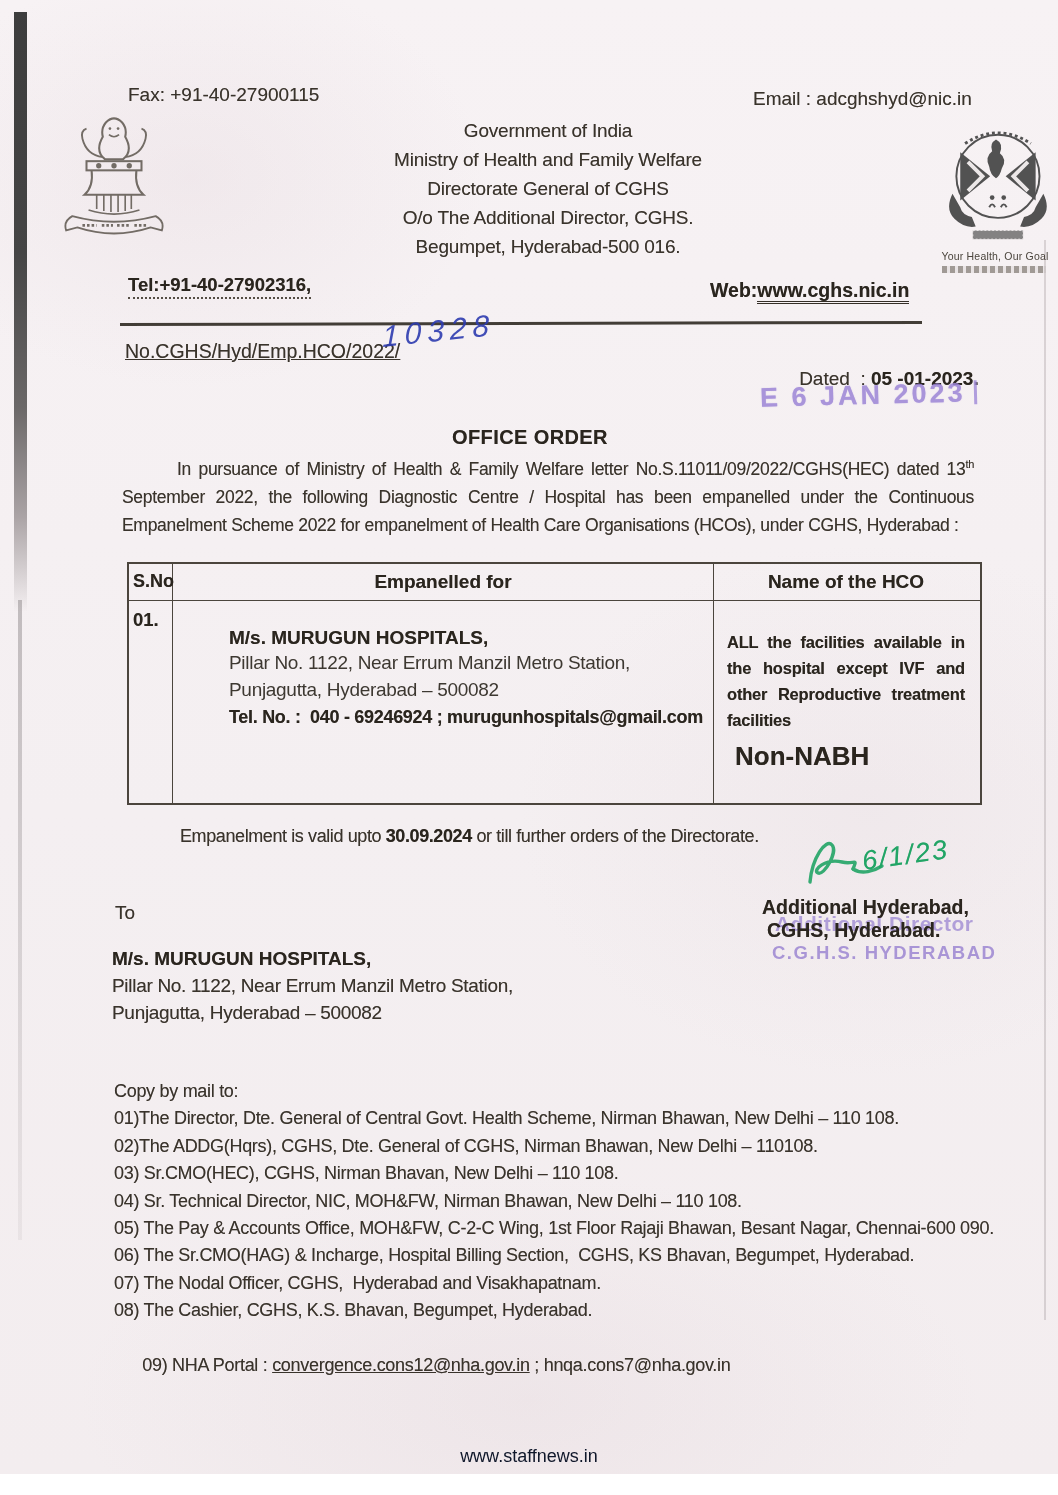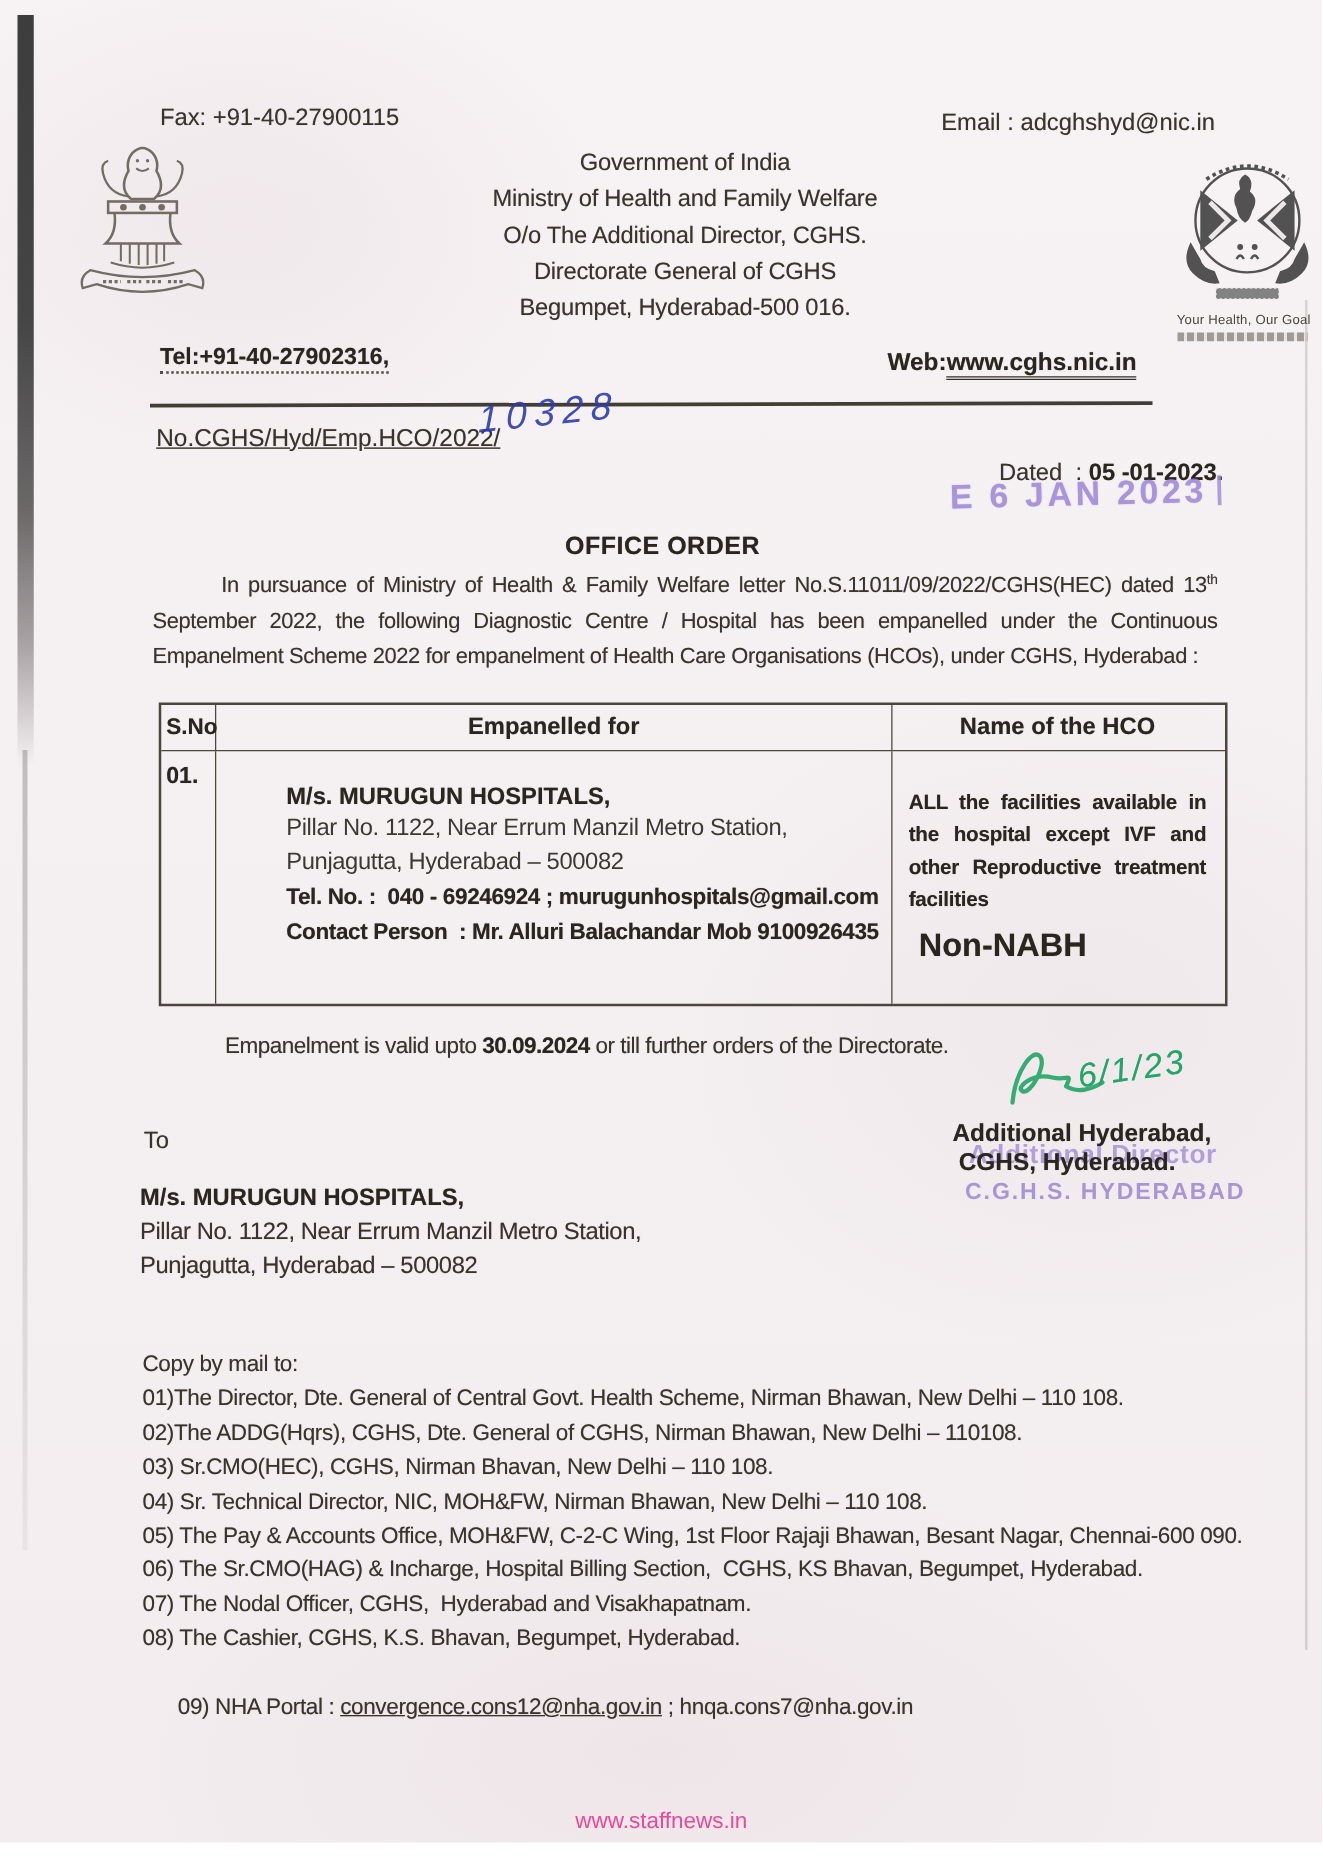--- a/index.html
+++ b/index.html
@@ -71,21 +71,21 @@
 
   .to-label{left:115px;top:902px;font-size:19px;}
   .addr-name{left:112px;top:948px;font-size:19px;}
   .addr-line1{left:112px;top:975px;font-size:19px;letter-spacing:-0.3px;}
   .addr-line2{left:112px;top:1002px;font-size:19px;letter-spacing:-0.3px;}
 
   .copy-block{left:114px;top:1078px;width:900px;font-size:18px;letter-spacing:-0.3px;line-height:27.4px;}
   .copy-item{white-space:pre-wrap;}
   .copy-link{text-decoration:underline;}
 
-  .footer{left:0;top:1446px;width:1058px;text-align:center;font-size:18px;color:#ec4899;}
+  .footer{left:0;top:1446px;width:1058px;text-align:center;font-size:18px;color:#0f172a;}
 
   .logo-caption{left:936px;top:250px;width:118px;text-align:center;font-size:10.5px;color:#4a443c;
                 letter-spacing:.2px;}
   .logo-hindi-bar{left:942px;top:266px;width:104px;height:7px;opacity:.55;
       background:repeating-linear-gradient(90deg,#5a5248 0 5px,rgba(90,82,72,.15) 5px 8px);}
   .scanfx{filter:blur(.35px) contrast(.92);opacity:.9;}
 </style>
 </head>
 <body>
 
@@ -116,22 +116,22 @@
         <path d="M30,98 q25,8 50,0" stroke-width="1.6"></path>
         <path d="M14,104 q-9,5 -6,14 l11,-3 q36,12 72,0 l11,3 q3,-9 -6,-14 q-41,11 -82,0z" stroke-width="1.8"></path>
         <path d="M24,113 h14 M43,113 h11 M58,113 h13 M75,113 h12" stroke-width="2.6" stroke-dasharray="2.5,2"></path>
       </g>
     </svg>
   </div>
 
   <div class="org-block abs ink">
     <div>Government of India</div>
     <div>Ministry of Health and Family Welfare</div>
+    <div>Directorate General of CGHS</div>
     <div>O/o The Additional Director, CGHS.</div>
-    <div>Directorate General of CGHS</div>
     <div>Begumpet, Hyderabad-500 016.</div>
   </div>
 
   <div class="abs scanfx" style="left:938px;top:120px;">
     <svg width="116" height="132" viewBox="0 0 120 136">
       <g>
         <circle cx="62" cy="58" r="43" fill="none" stroke="#3c3c3c" stroke-width="2"></circle>
         <path d="M23,33 L54,58 L23,83 Z" fill="#3c3c3c"></path>
         <path d="M101,33 L70,58 L101,83 Z" fill="#3c3c3c"></path>
         <path d="M31,43 L46,58 L31,73" stroke="#f4f0f0" stroke-width="4" fill="none"></path>
@@ -179,21 +179,20 @@
       <div class="cell th th-center ink-b">Empanelled for</div>
       <div class="cell th th-center ink-b">Name of the HCO</div>
     </div>
     <div class="trow row-h">
       <div class="cell sno ink-b">01.</div>
       <div class="cell hco">
         <div class="hco-name ink-b">M/s. MURUGUN HOSPITALS,</div>
         <div class="hco-addr">Pillar No. 1122, Near Errum Manzil Metro Station,</div>
         <div class="hco-addr">Punjagutta, Hyderabad – 500082</div>
         <div class="hco-tel ink-b">Tel. No. :  040 - 69246924 ; murugunhospitals@gmail.com</div>
-        <div class="hco-contact ink-b">Contact Person  : Mr. Alluri Balachandar Mob 9100926435</div>
       </div>
       <div class="cell emp">
         <div class="emp-text ink-b">ALL the facilities available in the hospital except IVF and other Reproductive treatment facilities</div>
         <div class="emp-accr ink-b">Non-NABH</div>
       </div>
     </div>
   </div>
 
   <div class="validity abs ink">
     <span>Empanelment is valid upto </span><span class="ink-b">30.09.2024</span><span> or till further orders of the Directorate.</span>

